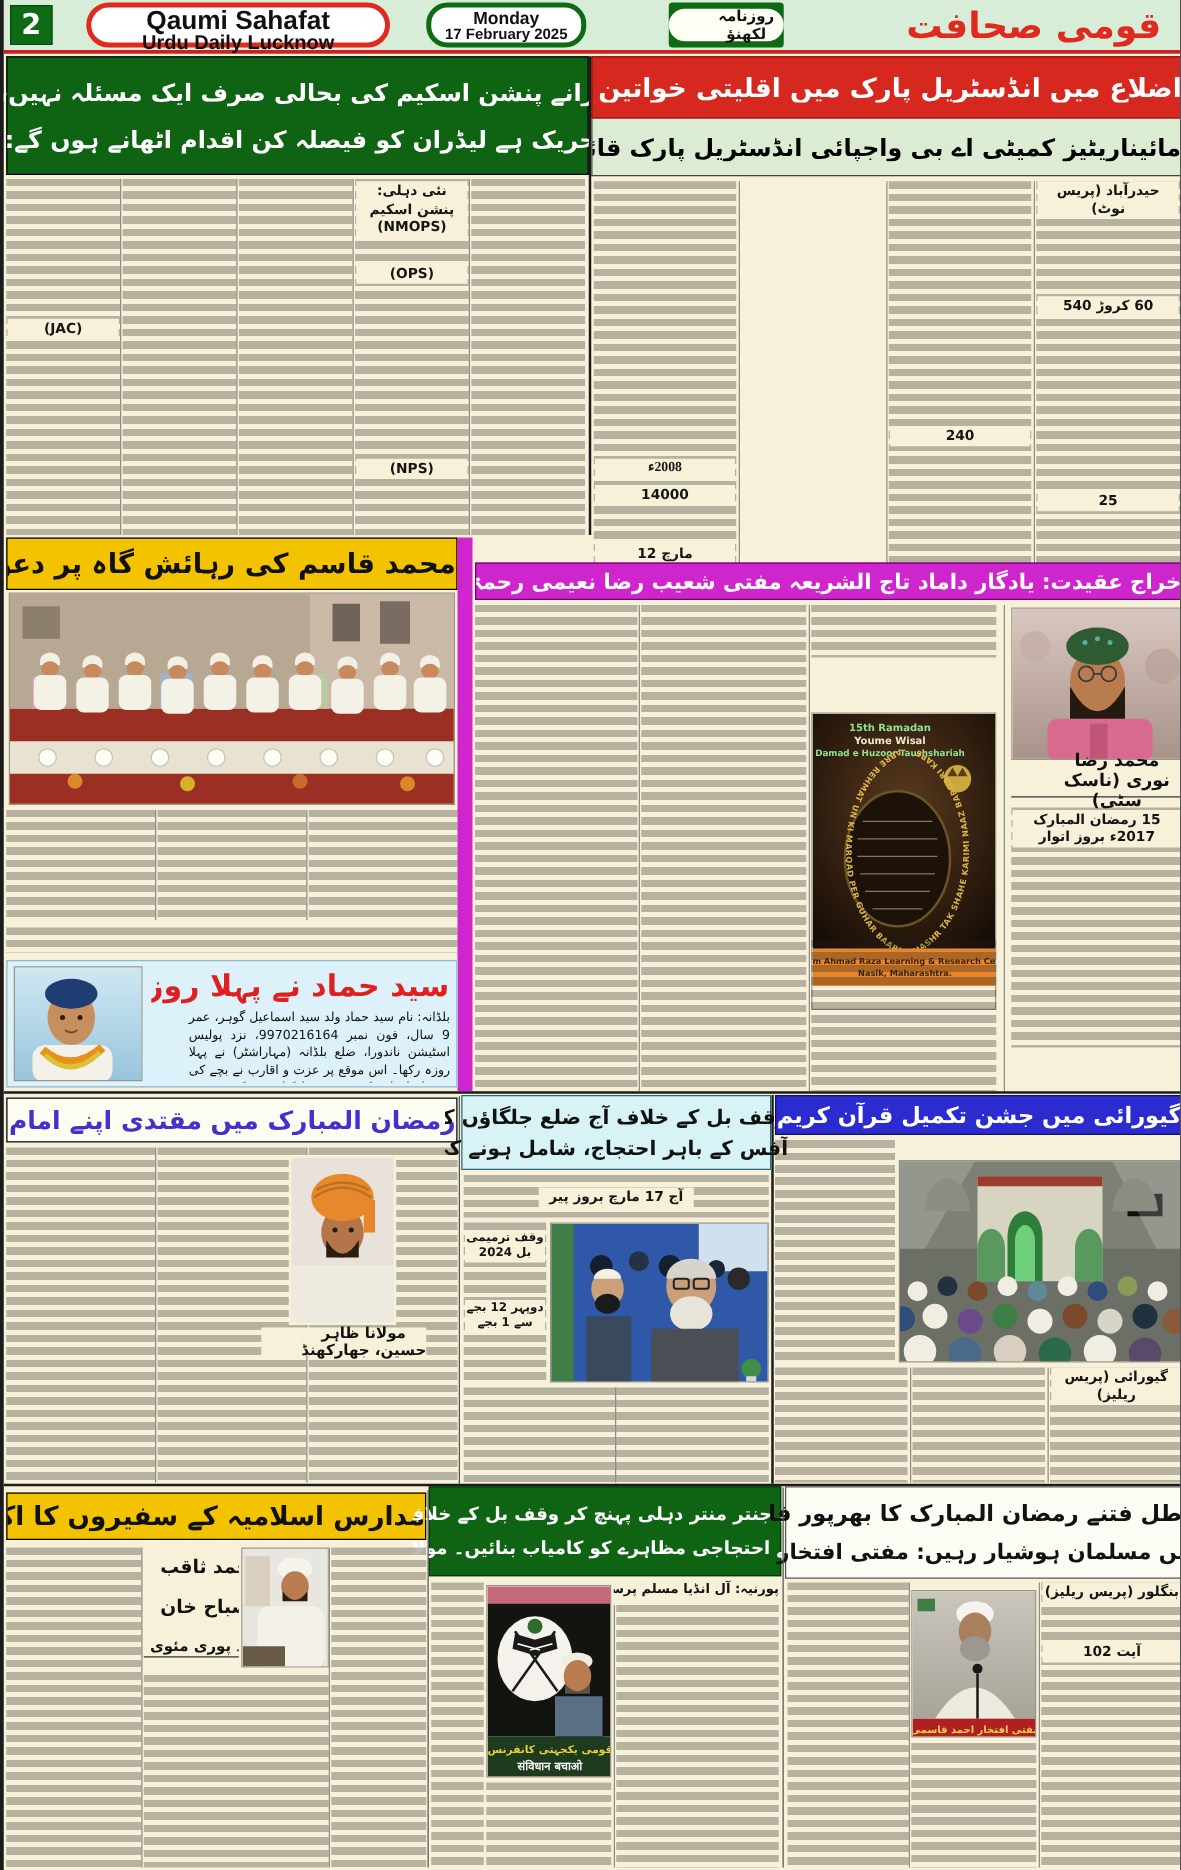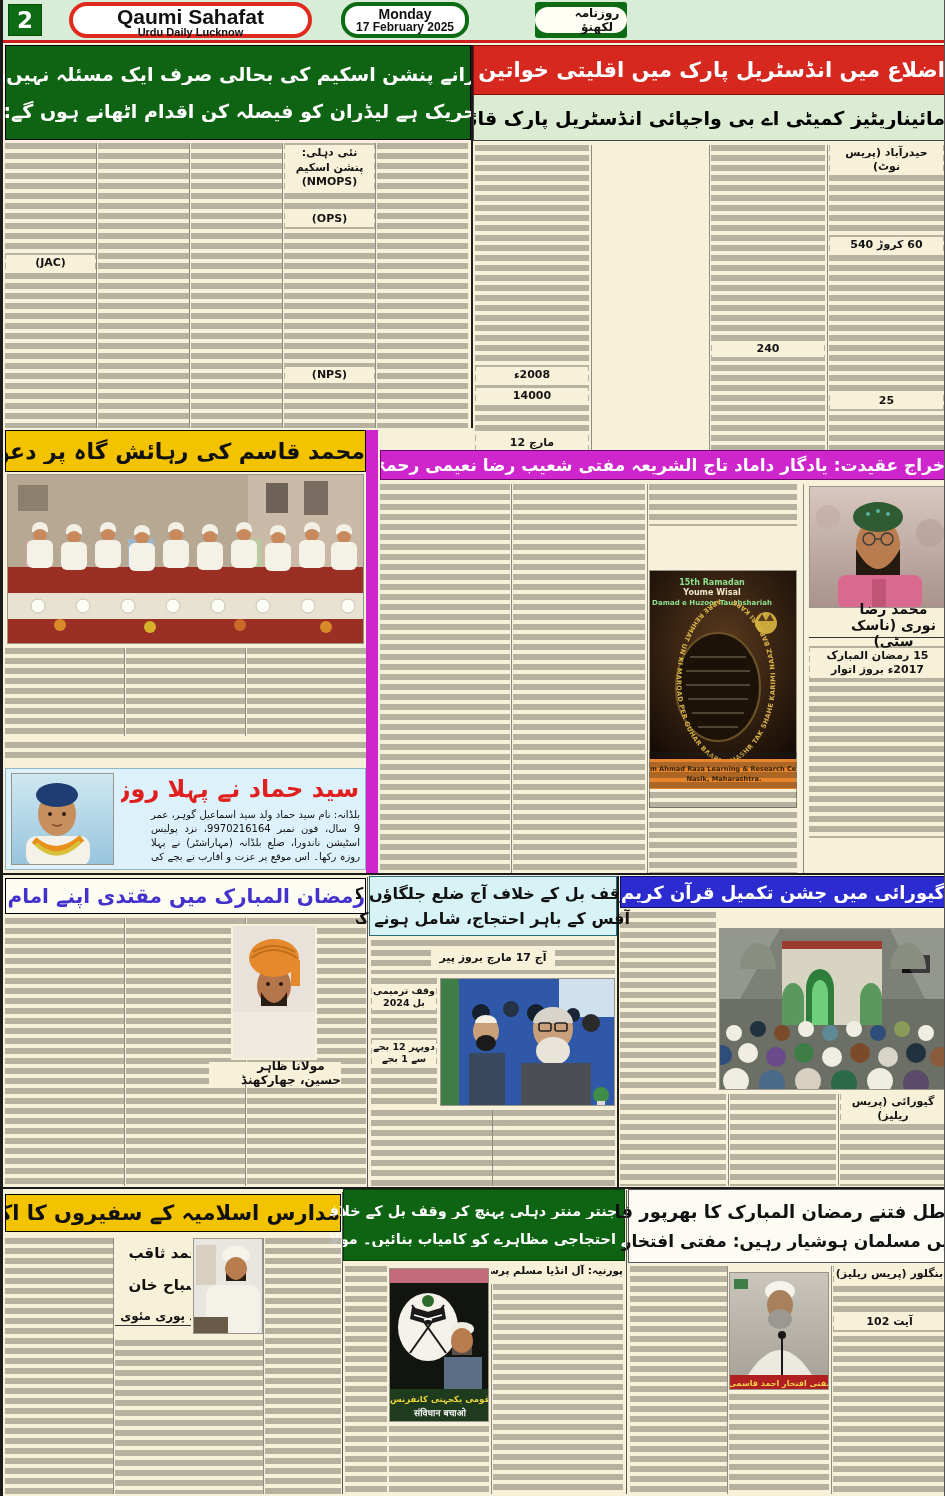--- a/index.html
+++ b/index.html
@@ -23,29 +23,30 @@
 </head>
 <body>
 
 <div class="page">
 
   <div class="abs" style="left:0;top:0;width:945px;height:40px;background:#d7edd7;"></div>
   <div class="abs hr" style="left:0;top:40px;width:945px;height:3px;background:#cf1f1f;"></div>
   <div class="abs ctr b" style="left:5px;top:4px;width:34px;height:32px;background:#0d6b14;color:#fff;font-size:23px;border:1px solid #064d0b;">2</div>
   <div class="abs col2 en" style="left:66px;top:2px;width:243px;height:36px;background:#fff;border:4px solid #e02a1f;border-radius:19px;">
     <span class="b" style="font-size:21px;line-height:1;">Qaumi Sahafat</span>
-    <span class="b" style="font-size:11px;line-height:1;">Urdu Daily Lucknow</span>
+    <span class="b" style="font-size:16px;line-height:1;">Urdu Daily Lucknow</span>
   </div>
   <div class="abs col2 en" style="left:338px;top:2px;width:128px;height:36px;background:#fff;border:4px solid #0d6b14;border-radius:17px;">
     <span class="b" style="font-size:14px;line-height:1;">Monday</span>
     <span class="b" style="font-size:12px;line-height:1;">17 February 2025</span>
   </div>
   <div class="abs ctr" style="left:532px;top:2px;width:92px;height:36px;background:#0d6b14;border-radius:3px;">
     <span class="u b ctr" style="background:#fffef4;border-radius:13px;width:82px;height:26px;font-size:12px;">روزنامہ لکھنؤ</span>
   </div>
+  <div class="abs u b nw" style="left:690px;top:1px;width:248px;height:38px;color:#e02a1f;font-size:29px;text-align:left;line-height:38px;">قومی صحافت</div>
 
   <div class="abs col2" style="left:2px;top:45px;width:466px;height:95px;background:#0f6414;border:1px solid #000;color:#fff;padding:2px 4px;">
     <span class="u b nw" style="font-size:19px;max-width:460px;">پرانے پنشن اسکیم کی بحالی صرف ایک مسئلہ نہیں، بلکہ ایک عوامی</span>
     <span class="u b nw" style="font-size:19px;max-width:460px;">تحریک ہے لیڈران کو فیصلہ کن اقدام اٹھانے ہوں گے: محمد جاوید</span>
   </div>
 
   <div class="abs greek" style="left:2px;top:143px;width:91px;height:285px;">
     <span class="snip" style="top:112px;">(JAC)</span>
   </div>
   <div class="abs greek" style="left:95px;top:143px;width:91px;height:285px;"></div>
@@ -64,21 +65,21 @@
 
   <div class="abs hr" style="left:468px;top:45px;width:2px;height:383px;"></div>
   <div class="abs ctr" style="left:470px;top:45px;width:473px;height:50px;background:#d6281e;border:1px solid #7e0f08;">
     <span class="u b nw" style="color:#fff;font-size:21px;max-width:468px;">اضلاع میں انڈسٹریل پارک میں اقلیتی خواتین کو بھی شامل کیا جائے</span>
   </div>
   <div class="abs ctr" style="left:470px;top:95px;width:473px;height:46px;background:#dcecd3;border:1px solid #444;border-top:none;">
     <span class="u b nw" style="color:#000;font-size:19px;max-width:468px;">مائیناریٹیز کمیٹی اے بی واجپائی انڈسٹریل پارک قائم کرے گی: ایس زیڈ سعید</span>
   </div>
 
   <div class="abs greek" style="left:472px;top:145px;width:114px;height:310px;">
-    <span class="snip" style="top:222px;">2008ء</span>
+    <span class="snip" style="top:222px;font-family:Liberation Serif, serif;">2008ء</span>
     <span class="snip" style="top:243px;">14000</span>
     <span class="snip" style="top:290px;">مارچ 12</span>
   </div>
   <div class="abs greek" style="left:708px;top:145px;width:114px;height:310px;">
     <span class="snip" style="top:196px;">240</span>
   </div>
   <div class="abs greek" style="left:826px;top:145px;width:115px;height:310px;">
     <span class="snip" style="top:0px;">حیدرآباد (پریس نوٹ)</span>
     <span class="snip" style="top:92px;">60 کروڑ 540</span>
     <span class="snip" style="top:248px;">25</span>

